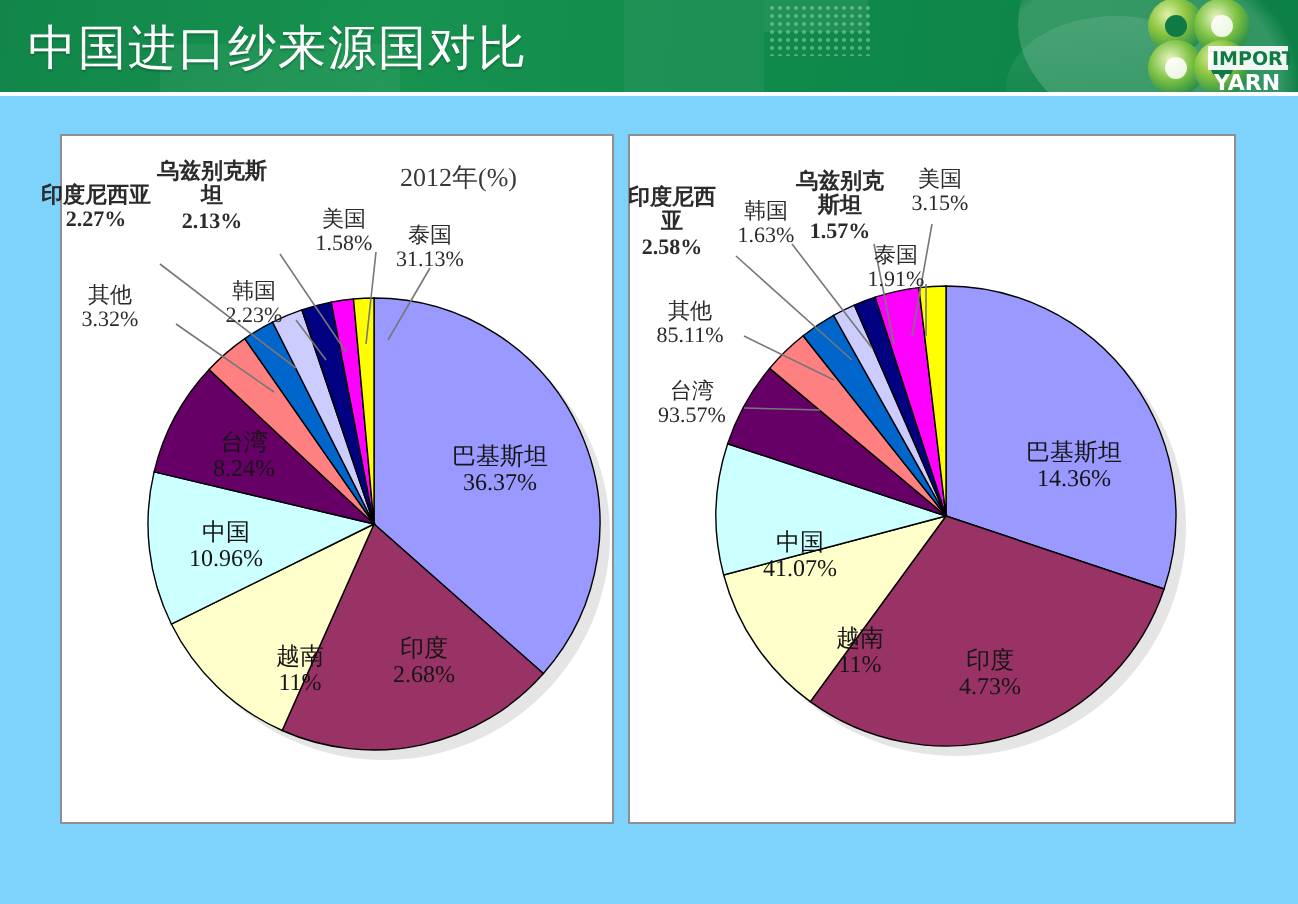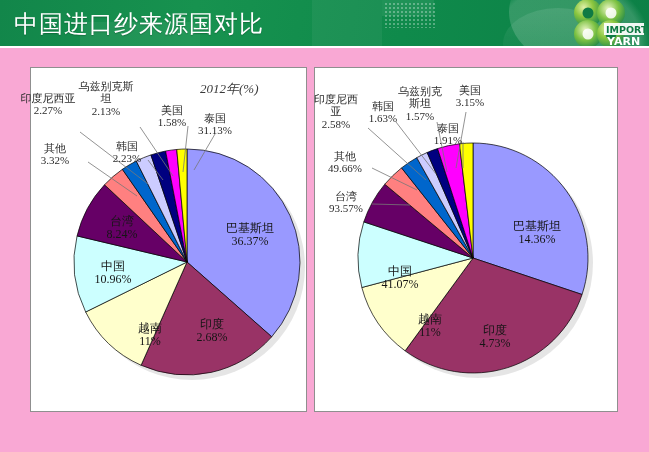--- a/index.html
+++ b/index.html
@@ -1,20 +1,20 @@
 <!DOCTYPE html>
 <html><head>
 <meta charset="utf-8">
 <style>
   html,body{margin:0;padding:0;}
   body{
     width:649px;height:452px;overflow:hidden;background:#fff;
     font-family:"Liberation Serif","DejaVu Serif",serif;
   }
-  .slide{position:relative;width:649px;height:452px;background:#f9a8d4;}
+  .slide{position:relative;width:649px;height:452px;background:#7dd3fc;}
 
   
   .header{
     position:absolute;left:0;top:0;width:649px;height:48px;
     background:linear-gradient(100deg,#12864a 0%,#17924f 30%,#0f8a4b 62%,#0c8046 100%);
     overflow:hidden;
   }
   .hdr-block{position:absolute;background:rgba(255,255,255,.055);}
   .hb1{left:80px;top:22px;width:120px;height:26px;}
   .hb2{left:312px;top:0px;width:70px;height:48px;background:rgba(255,255,255,.05);}
@@ -54,36 +54,36 @@
     border:1px solid #8f8f8f;background:#ffffff;box-sizing:border-box;
   }
   #box-left{left:30px;width:277px;}
   #box-right{left:314px;width:304px;}
 
   .chart-title{
     position:absolute;
     font-family:"Liberation Serif","DejaVu Serif",serif;
     font-size:13px;color:#3a3a3a;white-space:nowrap;
   }
-  #title-left{left:200px;top:80px;font-style:italic;}
+  #title-left{left:200px;top:80px;}
   #title-right{left:498px;top:80px;}
 
   .pie-wrap{position:absolute;left:0;top:0;width:649px;height:452px;pointer-events:none;}
   .pie-wrap svg{display:block;}
 
   .lbl{
     position:absolute;
     font-family:"Liberation Serif","DejaVu Serif",serif;
     color:#1a1a1a;text-align:center;white-space:nowrap;line-height:1.12;
   }
   .lbl.out{font-size:11px;color:#2b2b2b;}
   .lbl.in{font-size:12px;color:#151515;}
   .lbl .nm{display:block;}
   .lbl .pc{display:block;}
-  .lbl.wrap2{white-space:normal;width:54px;}
+  .lbl.wrap2{white-space:normal;width:54px;font-weight:bold;}
 </style>
 </head>
 <body>
 
 <div class="slide">
 
   <div class="header">
     <div class="hdr-block hb1"></div>
     <div class="hdr-block hb2"></div>
     <div class="hdr-block hb3"></div>
@@ -236,21 +236,21 @@
       <div class="lbl in" style="left: 365px; width: 70px; top: 265px;">
         <span class="nm">中国</span>
         <span class="pc">41.07%</span>
       </div>
       <div class="lbl out" style="left: 311px; width: 70px; top: 190px;">
         <span class="nm">台湾</span>
         <span class="pc">93.57%</span>
       </div>
       <div class="lbl out" style="left: 310px; width: 70px; top: 150px;">
         <span class="nm">其他</span>
-        <span class="pc">49.66%</span>
+        <span class="pc">85.11%</span>
       </div>
       <div class="lbl out wrap2" style="width: 46px; left: 313px; top: 93px;">
         <span class="nm">印度尼西亚</span>
         <span class="pc">2.58%</span>
       </div>
       <div class="lbl out" style="left: 348px; width: 70px; top: 100px;">
         <span class="nm">韩国</span>
         <span class="pc">1.63%</span>
       </div>
       <div class="lbl out wrap2" style="width: 48px; left: 396px; top: 85px;">

